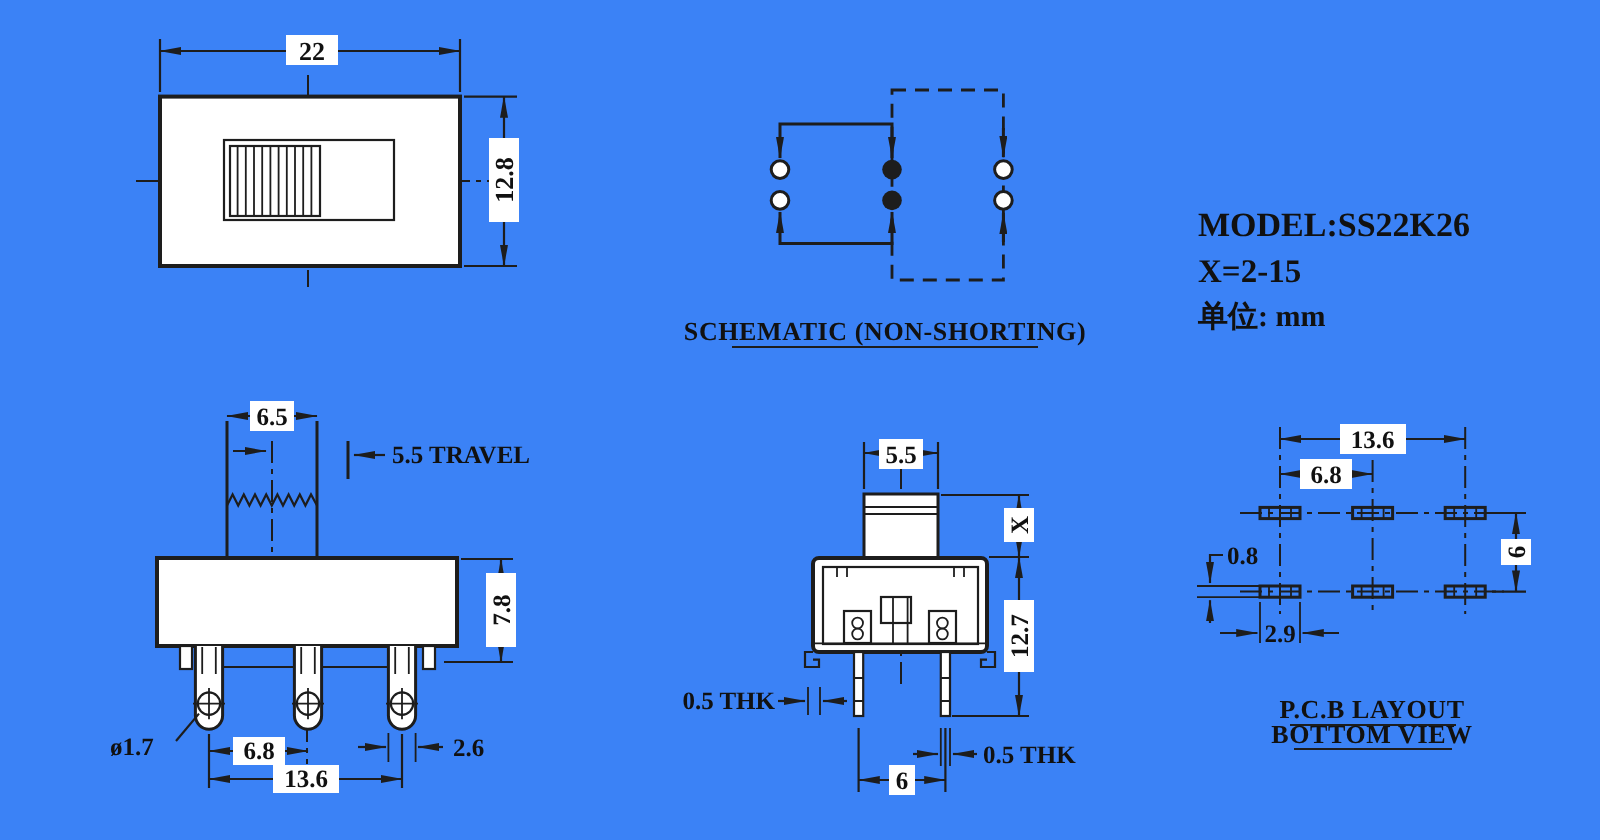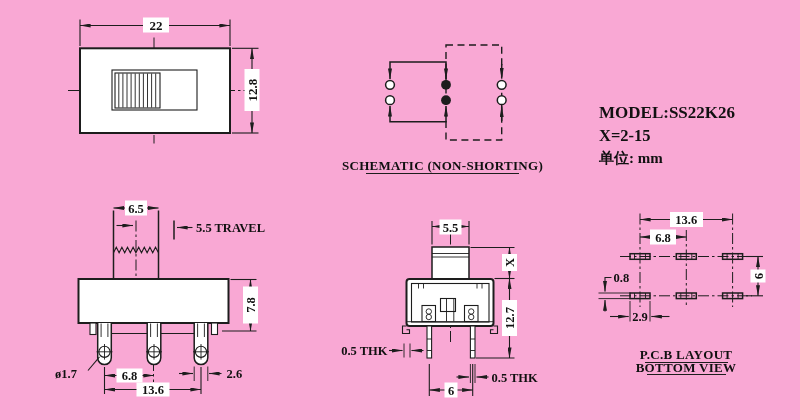--- a/index.html
+++ b/index.html
@@ -1,16 +1,16 @@
 <!DOCTYPE html>
 <html><head>
 <meta charset="utf-8">
 <style>
   html,body{margin:0;padding:0;background:#fff;}
-  #stage{position:relative;width:800px;height:420px;background:#f9a8d4;overflow:hidden;}
+  #stage{position:relative;width:800px;height:420px;background:#3b82f6;overflow:hidden;}
   svg{display:block;}
   svg text{font-family:"Liberation Serif","DejaVu Serif",serif;font-weight:bold;fill:#111;}
   .dim{font-size:13px;}
   .dims{font-size:12.5px;}
   .cap{font-size:13px;letter-spacing:.3px;}
   .big{font-size:17px;}
   .mid{font-size:16.5px;}
   .cjk{font-size:15px;}
   .ln{stroke:#1d1d1d;fill:none;stroke-width:1.1;stroke-linecap:butt;}
   .th{stroke-width:2px;}

